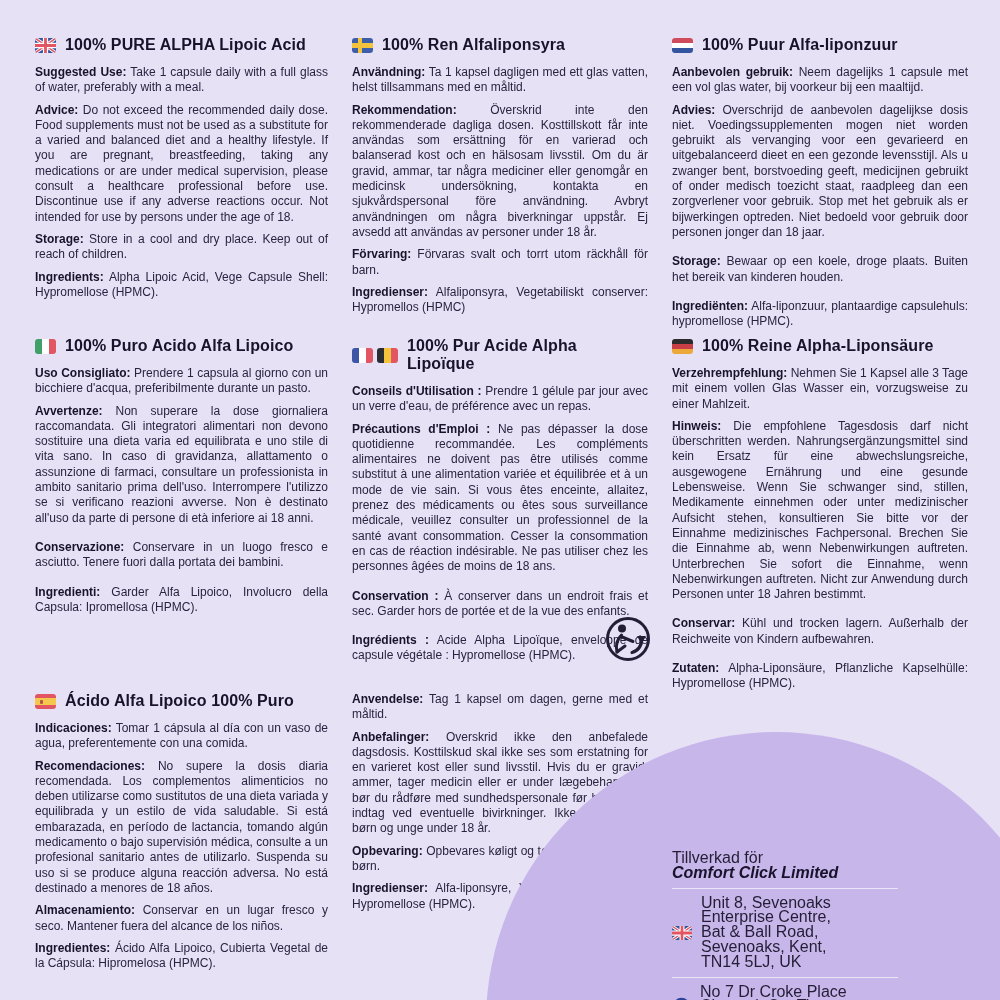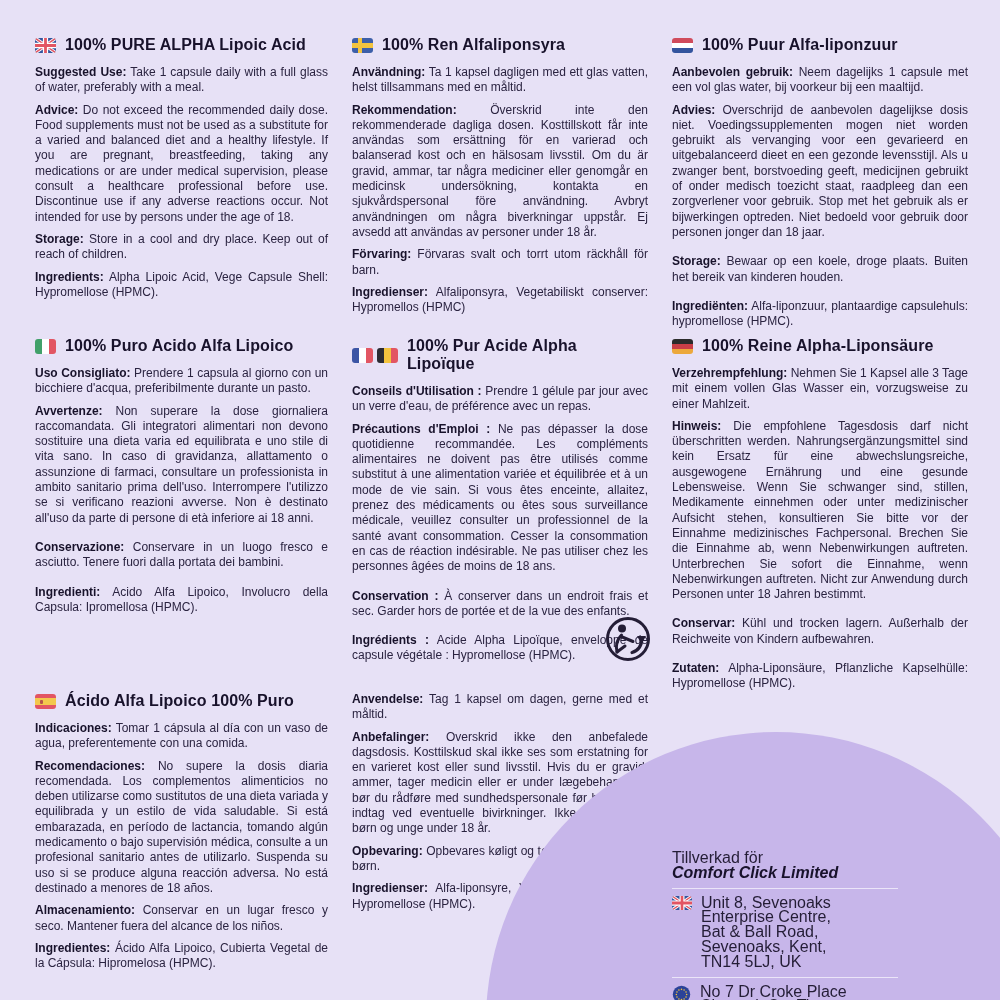--- a/index.html
+++ b/index.html
@@ -38,21 +38,21 @@
 
   
   .big-circle { position:absolute; left:486px; top:732px; width:580px; height:580px;
     border-radius:50%; background:#c7b6ea; }
 
   
   .footer { position:absolute; left:672px; top:851px; width:226px; font-size:16px; line-height:14.8px; color:#241d36; }
   .footer .rule { border:none; border-top:1px solid rgba(255,255,255,.65); margin:7px 0; }
   .made-for { font-weight:400; }
   .company { font-weight:700; color:#18122b;font-style:italic; }
-  .addr { display:flex; gap:9px; }
+  .addr { display:flex; align-items:center; gap:9px; }
   .addr .flag { width:20px; height:14px; }
   .eu-icon { width:19px; height:19px; flex:none; }
 
   
   .triman { position:absolute; left:604px; top:615px; width:48px; height:48px; }
   .triman svg { display:block; width:100%; height:100%; }
 </style>
 </head>
 <body>
 
@@ -100,21 +100,21 @@
   </section>
 
   <section class="lang" style="left:35px; top:337px; width:293px;">
     <div class="hdr">
       <span class="flag flag-it"></span>
       <h2>100% Puro Acido Alfa Lipoico</h2>
     </div>
     <p><b>Uso Consigliato:</b> <span>Prendere 1 capsula al giorno con un bicchiere d'acqua, preferibilmente durante un pasto.</span></p>
     <p><b>Avvertenze:</b> <span>Non superare la dose giornaliera raccomandata. Gli integratori alimentari non devono sostituire una dieta varia ed equilibrata e uno stile di vita sano. In caso di gravidanza, allattamento o assunzione di farmaci, consultare un professionista in ambito sanitario prima dell'uso. Interrompere l'utilizzo se si verificano reazioni avverse. Non è destinato all'uso da parte di persone di età inferiore ai 18 anni.</span></p>
     <p class="gap"><b>Conservazione:</b> <span>Conservare in un luogo fresco e asciutto. Tenere fuori dalla portata dei bambini.</span></p>
-    <p class="gap"><b>Ingredienti:</b> <span>Acido Alfa Lipoico, Involucro della Capsula: Ipromellosa (HPMC).</span></p>
+    <p class="gap"><b>Ingredienti:</b> <span>Garder Alfa Lipoico, Involucro della Capsula: Ipromellosa (HPMC).</span></p>
   </section>
 
   <section class="lang" style="left:352px; top:337px; width:296px;">
     <div class="hdr">
       <span class="flag-pair">
         <span class="flag flag-fr"></span>
         <span class="flag flag-be"></span>
       </span>
       <h2>100% Pur Acide Alpha Lipoïque</h2>
     </div>

